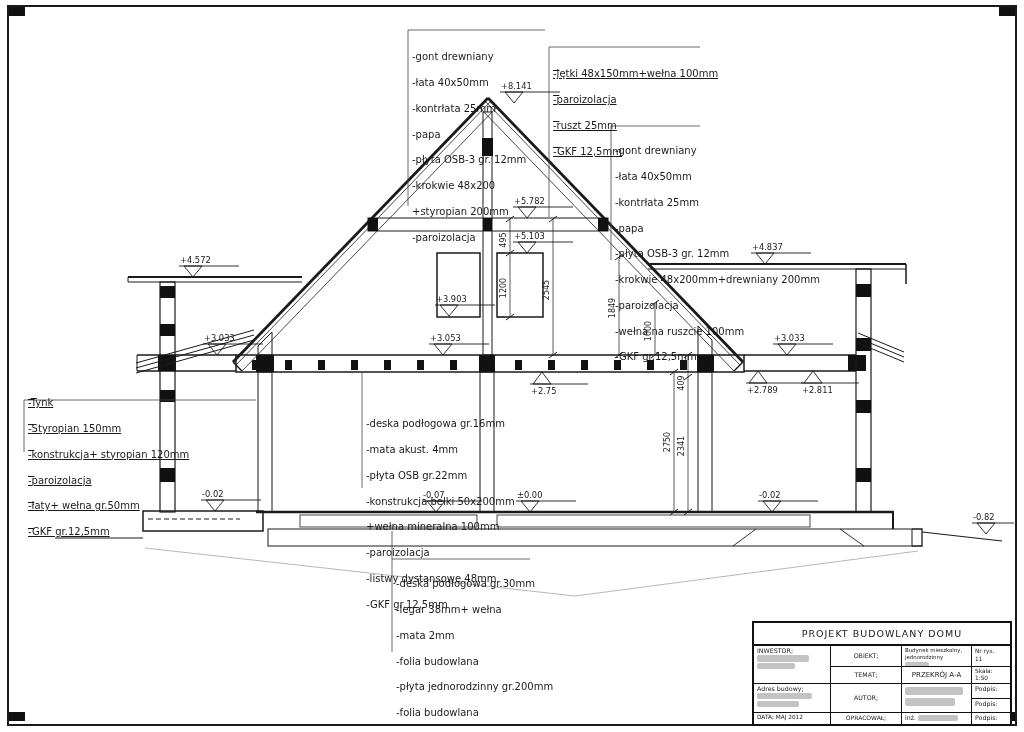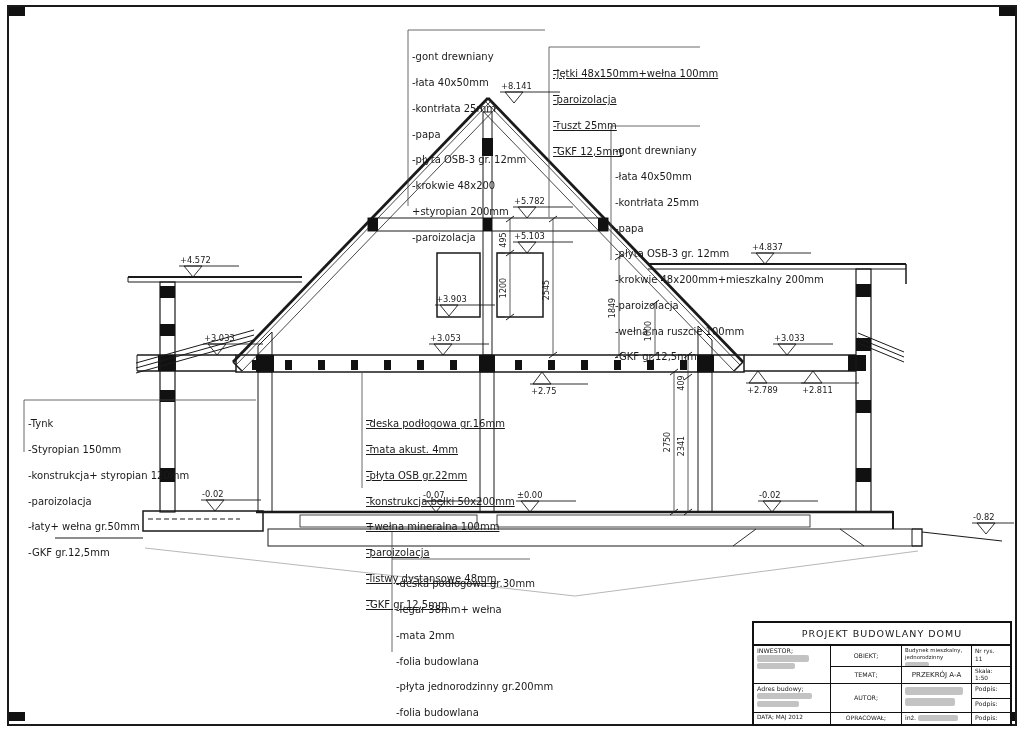--- a/index.html
+++ b/index.html
@@ -317,34 +317,34 @@
   <div>-paroizolacja</div>
   <div>-ruszt 25mm</div>
   <div>-GKF 12,5mm</div>
 </div>
 <div class="ann" style="left:615px;top:130px;">
   <div>-gont drewniany</div>
   <div>-łata 40x50mm</div>
   <div>-kontrłata 25mm</div>
   <div>-papa</div>
   <div>-płyta OSB-3 gr. 12mm</div>
-  <div>-krokwie 48x200mm+mieszkalny 200mm</div>
+  <div>-krokwie 48x200mm+drewniany 200mm</div>
   <div>-paroizolacja</div>
   <div>-wełna na ruszcie 100mm</div>
   <div>-GKF gr.12,5mm</div>
 </div>
-<div class="ann" style="left:28px;top:403px;">
+<div class="ann" style="left:28px;top:382px;text-decoration:underline;">
   <div>-Tynk</div>
   <div>-Styropian 150mm</div>
   <div>-konstrukcja+ styropian 120mm</div>
   <div>-paroizolacja</div>
   <div>-łaty+ wełna gr.50mm</div>
   <div>-GKF gr.12,5mm</div>
 </div>
-<div class="ann" style="left:366px;top:403px;text-decoration:underline;">
+<div class="ann" style="left:366px;top:403px;">
   <div>-deska podłogowa gr.16mm</div>
   <div>-mata akust. 4mm</div>
   <div>-płyta OSB gr.22mm</div>
   <div>-konstrukcja belki 50x200mm</div>
   <div>+wełna mineralna 100mm</div>
   <div>-paroizolacja</div>
   <div>-listwy dystansowe 48mm</div>
   <div>-GKF gr.12,5mm</div>
 </div>
 <div class="ann" style="left:396px;top:563px;">

